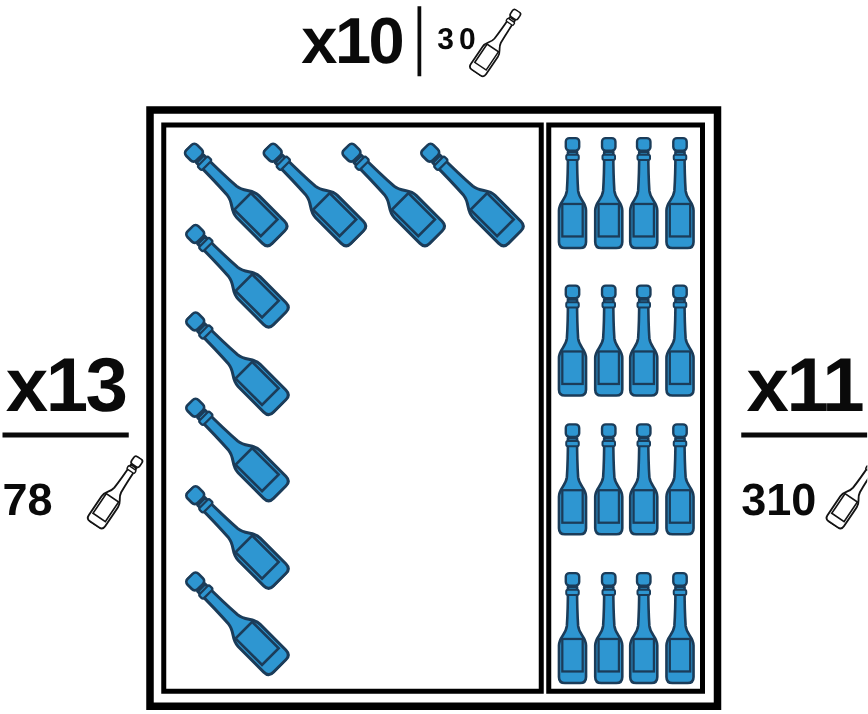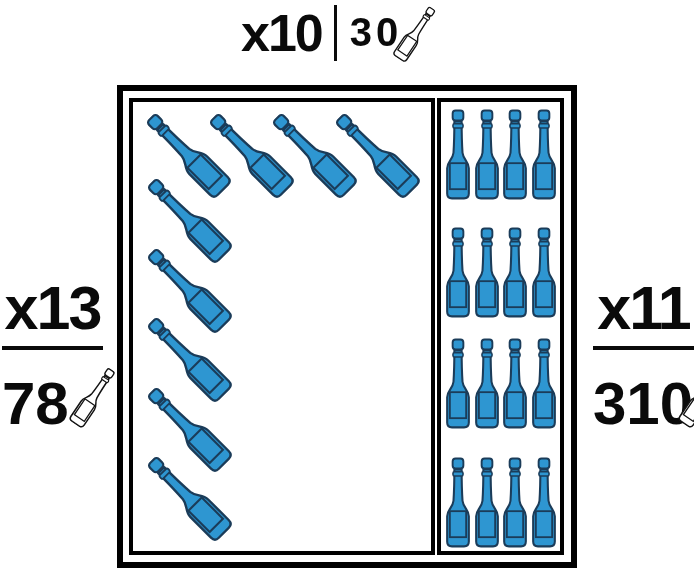--- a/index.html
+++ b/index.html
@@ -13,30 +13,30 @@
   
   .mult{
     font-weight:700;line-height:1;color:var(--text,#0a0a0a);
     font-size:52px;letter-spacing:-2px;
   }
   .count{font-weight:700;line-height:1;color:var(--text,#0a0a0a);}
 
   
   .top-label{position:absolute;left:241px;top:2px;height:62px;display:flex;align-items:center;}
   .top-label .vdiv{width:3px;height:56px;background:var(--text,#0a0a0a);margin:0 13px 0 12px;}
-  .top-label .count{font-size:40px;letter-spacing:4px;margin-right:4px;padding-bottom:2px;}
+  .top-label .count{font-size:24px;letter-spacing:4px;margin-right:4px;padding-bottom:2px;}
 
   
   .side-label{position:absolute;top:278px;width:101px;}
   .side-label.left{left:2px;}
   .side-label.right{left:593px;}
   .side-label .mult{display:block;text-align:center;font-size:61px;}
   .side-label .hline{height:3.5px;background:var(--text,#0a0a0a);margin-top:7px;}
   .side-label .count-row{margin-top:10px;display:flex;justify-content:space-between;align-items:center;}
-  .side-label .count{font-size:60px;padding-top:14px;}
+  .side-label .count{font-size:36px;padding-top:14px;}
 
   
   .main-box{
     position:absolute;left:117px;top:85px;width:460px;height:483px;
     border:6px solid var(--line,#000);box-sizing:border-box;background:#fff;
   }
   .sub-box{
     position:absolute;border:4px solid var(--line,#000);box-sizing:border-box;background:#fff;
   }
   .sub-box.left-compartment{left:129px;top:98px;width:306px;height:457px;}

